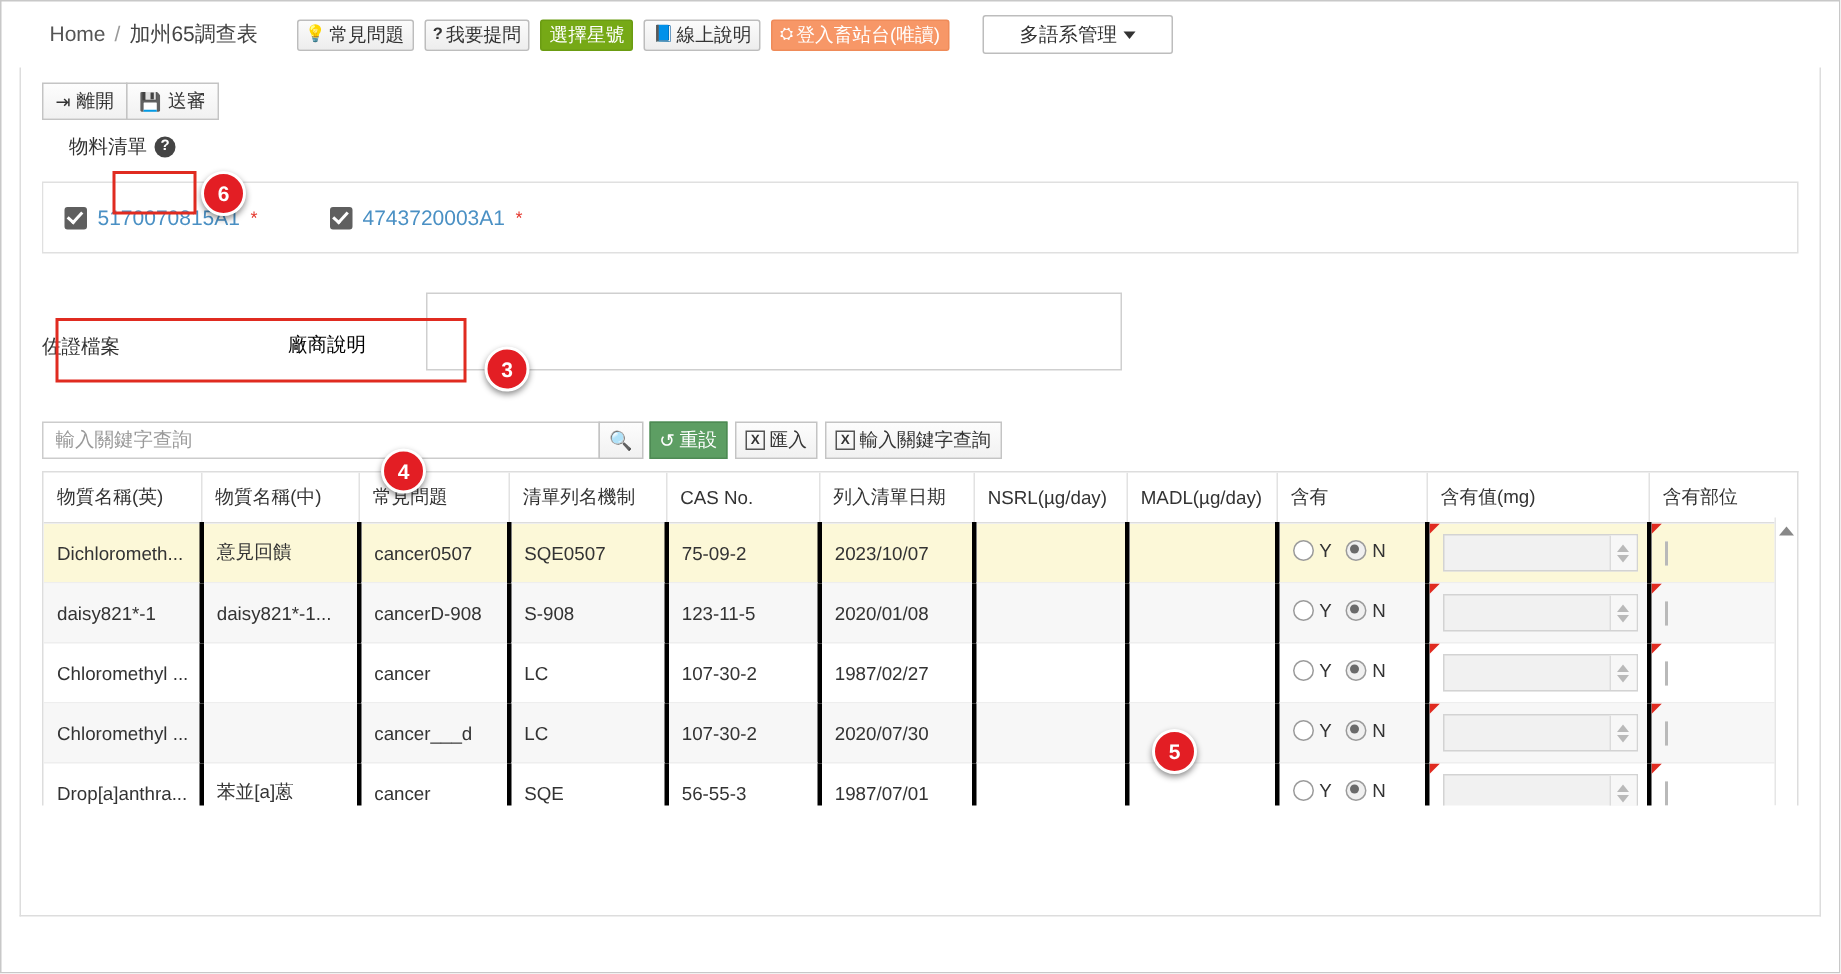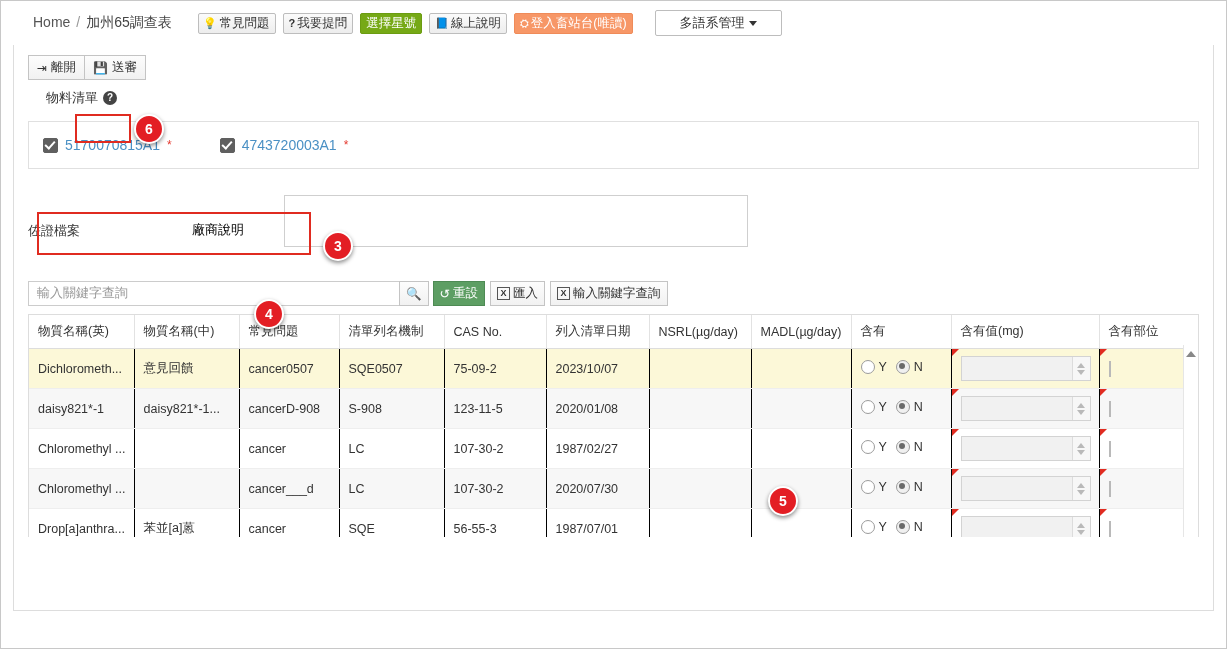--- a/index.html
+++ b/index.html
@@ -103,21 +103,21 @@
   
   .gridwrap{margin-top:8px;border:1px solid #ddd;border-bottom:none;position:relative;
             height:222px;overflow:hidden;background:#fff;}
   table.grid{border-collapse:collapse;width:1172px;table-layout:fixed;}
   table.grid th{
     font-weight:normal;font-size:12.5px;color:#333;text-align:left;
     padding:8px 9px;border-right:1px solid #e2e2e2;border-bottom:1px solid #ddd;
     background:#fff;white-space:nowrap;overflow:hidden;
   }
   table.grid td{
-    font-size:12.5px;color:#333;padding:7px 9px;border-right:1px solid #000000;
+    font-size:12.5px;color:#333;padding:7px 9px;border-right:3px solid #000000;
     border-bottom:1px solid #eee;white-space:nowrap;overflow:hidden;height:25px;box-sizing:border-box;
   }
   tr.r-yellow td{background:#fcf8d8;}
   tr.r-grey td{background:#f7f7f7;}
   tr.r-white td{background:#fff;}
   td.req{position:relative;}
   td.req::before{content:"";position:absolute;left:0;top:0;
       border-left:7px solid #e02b20;border-bottom:7px solid transparent;}
   .yn{display:inline-flex;align-items:center;gap:4px;}
   .radio{width:12px;height:12px;border:1px solid #9b9b9b;border-radius:50%;background:#fff;

